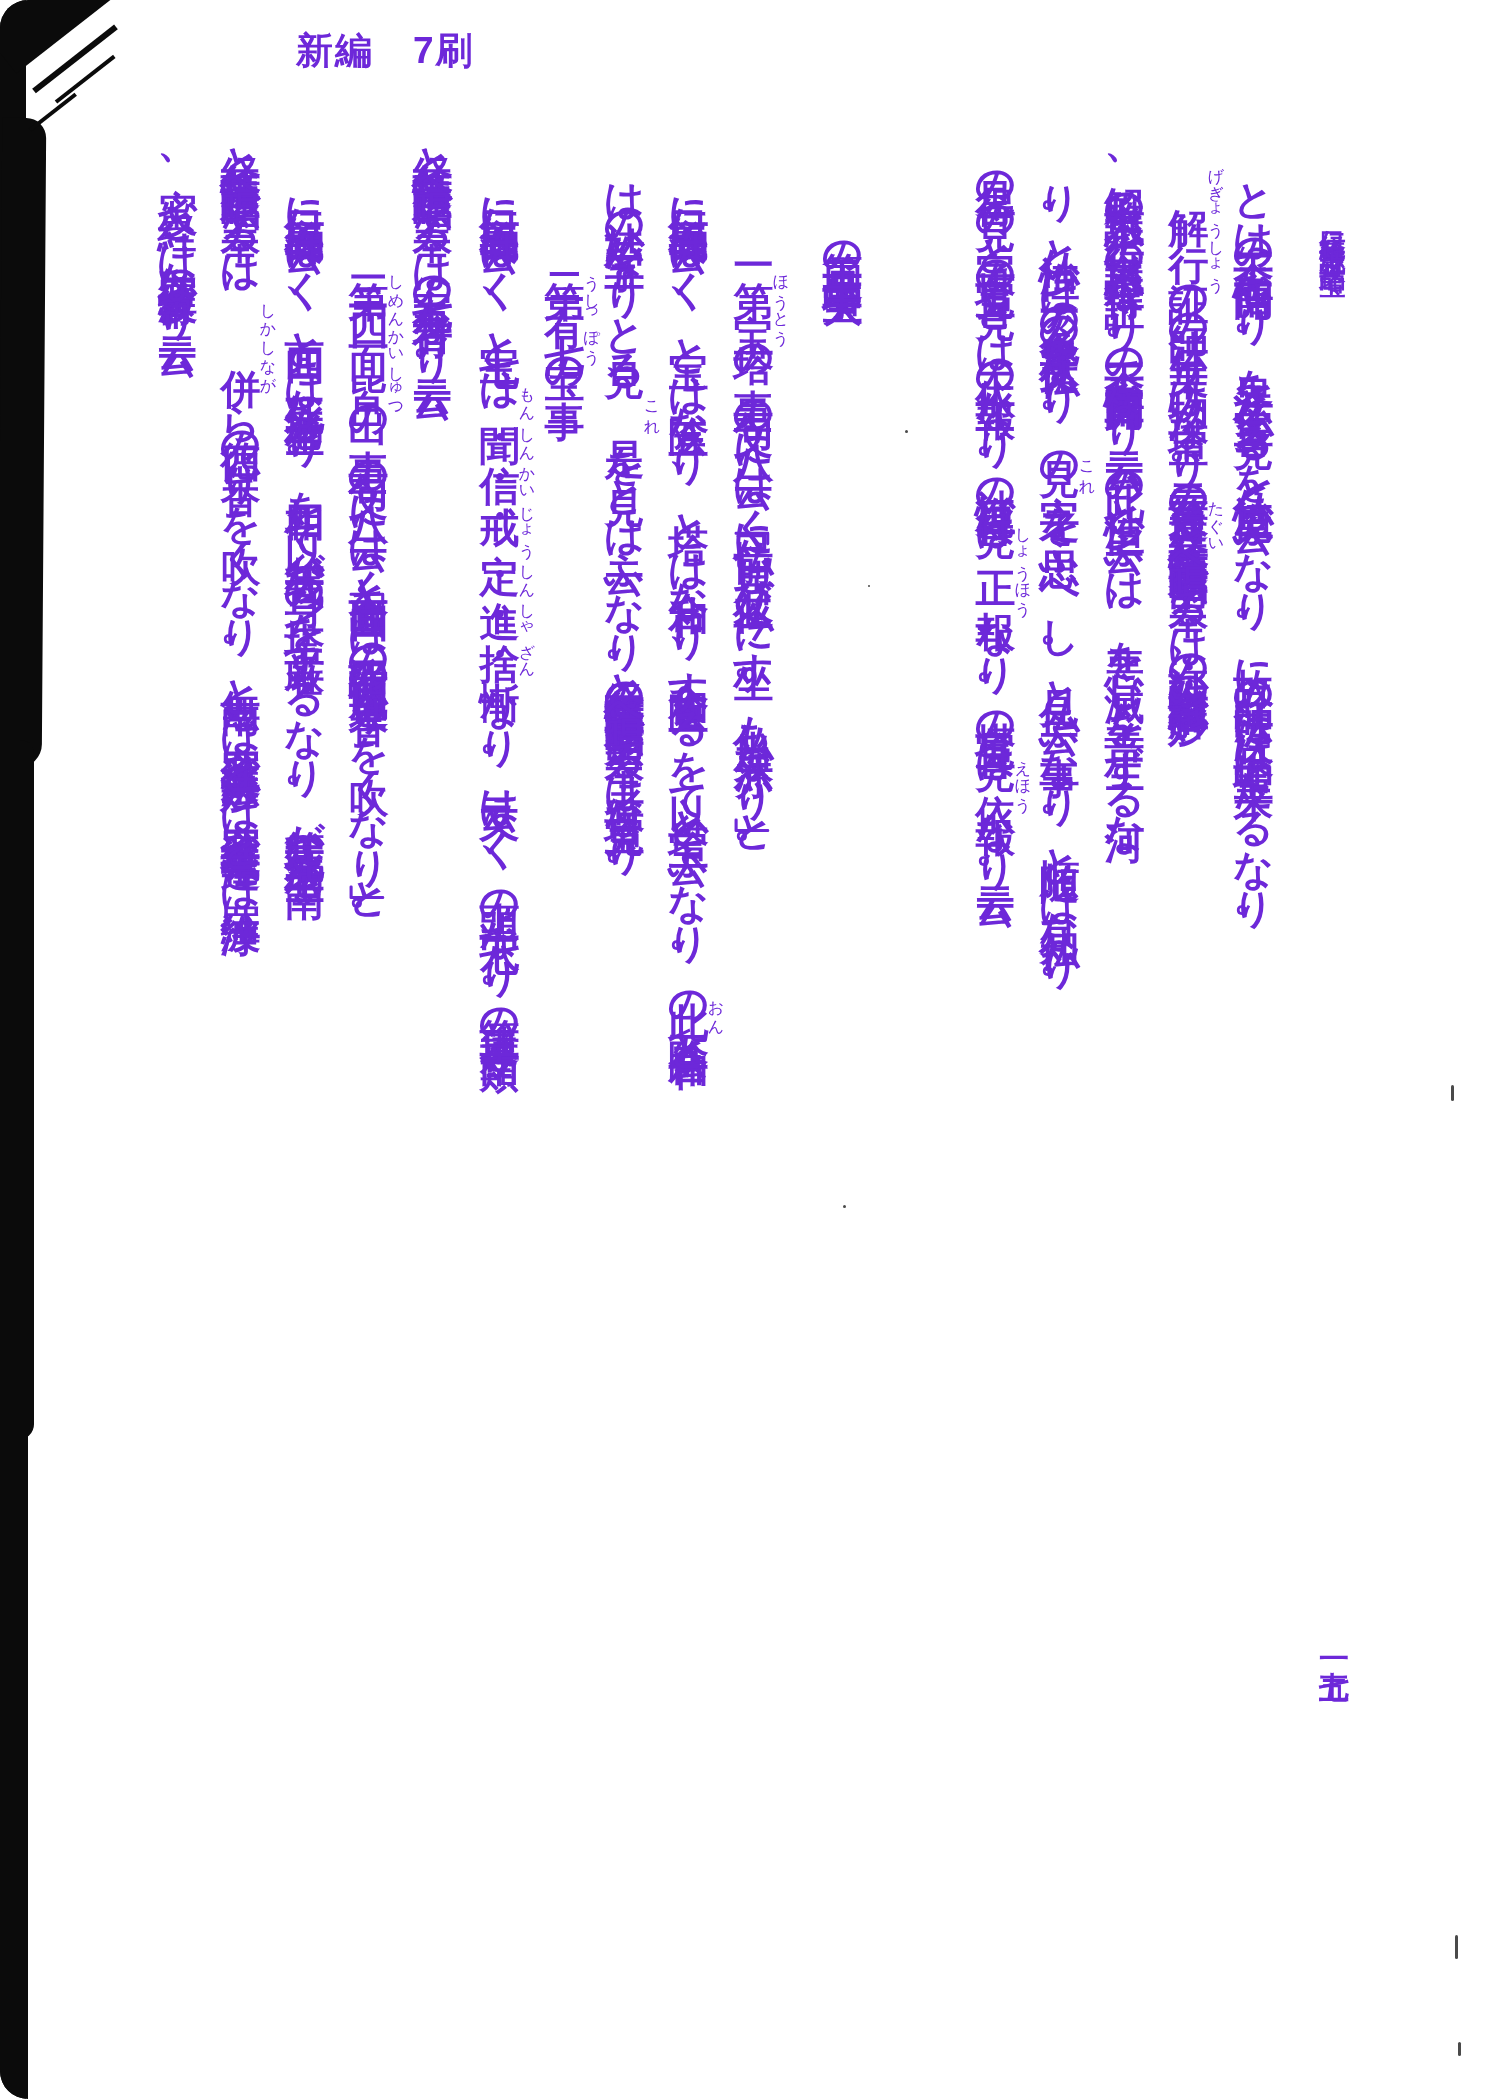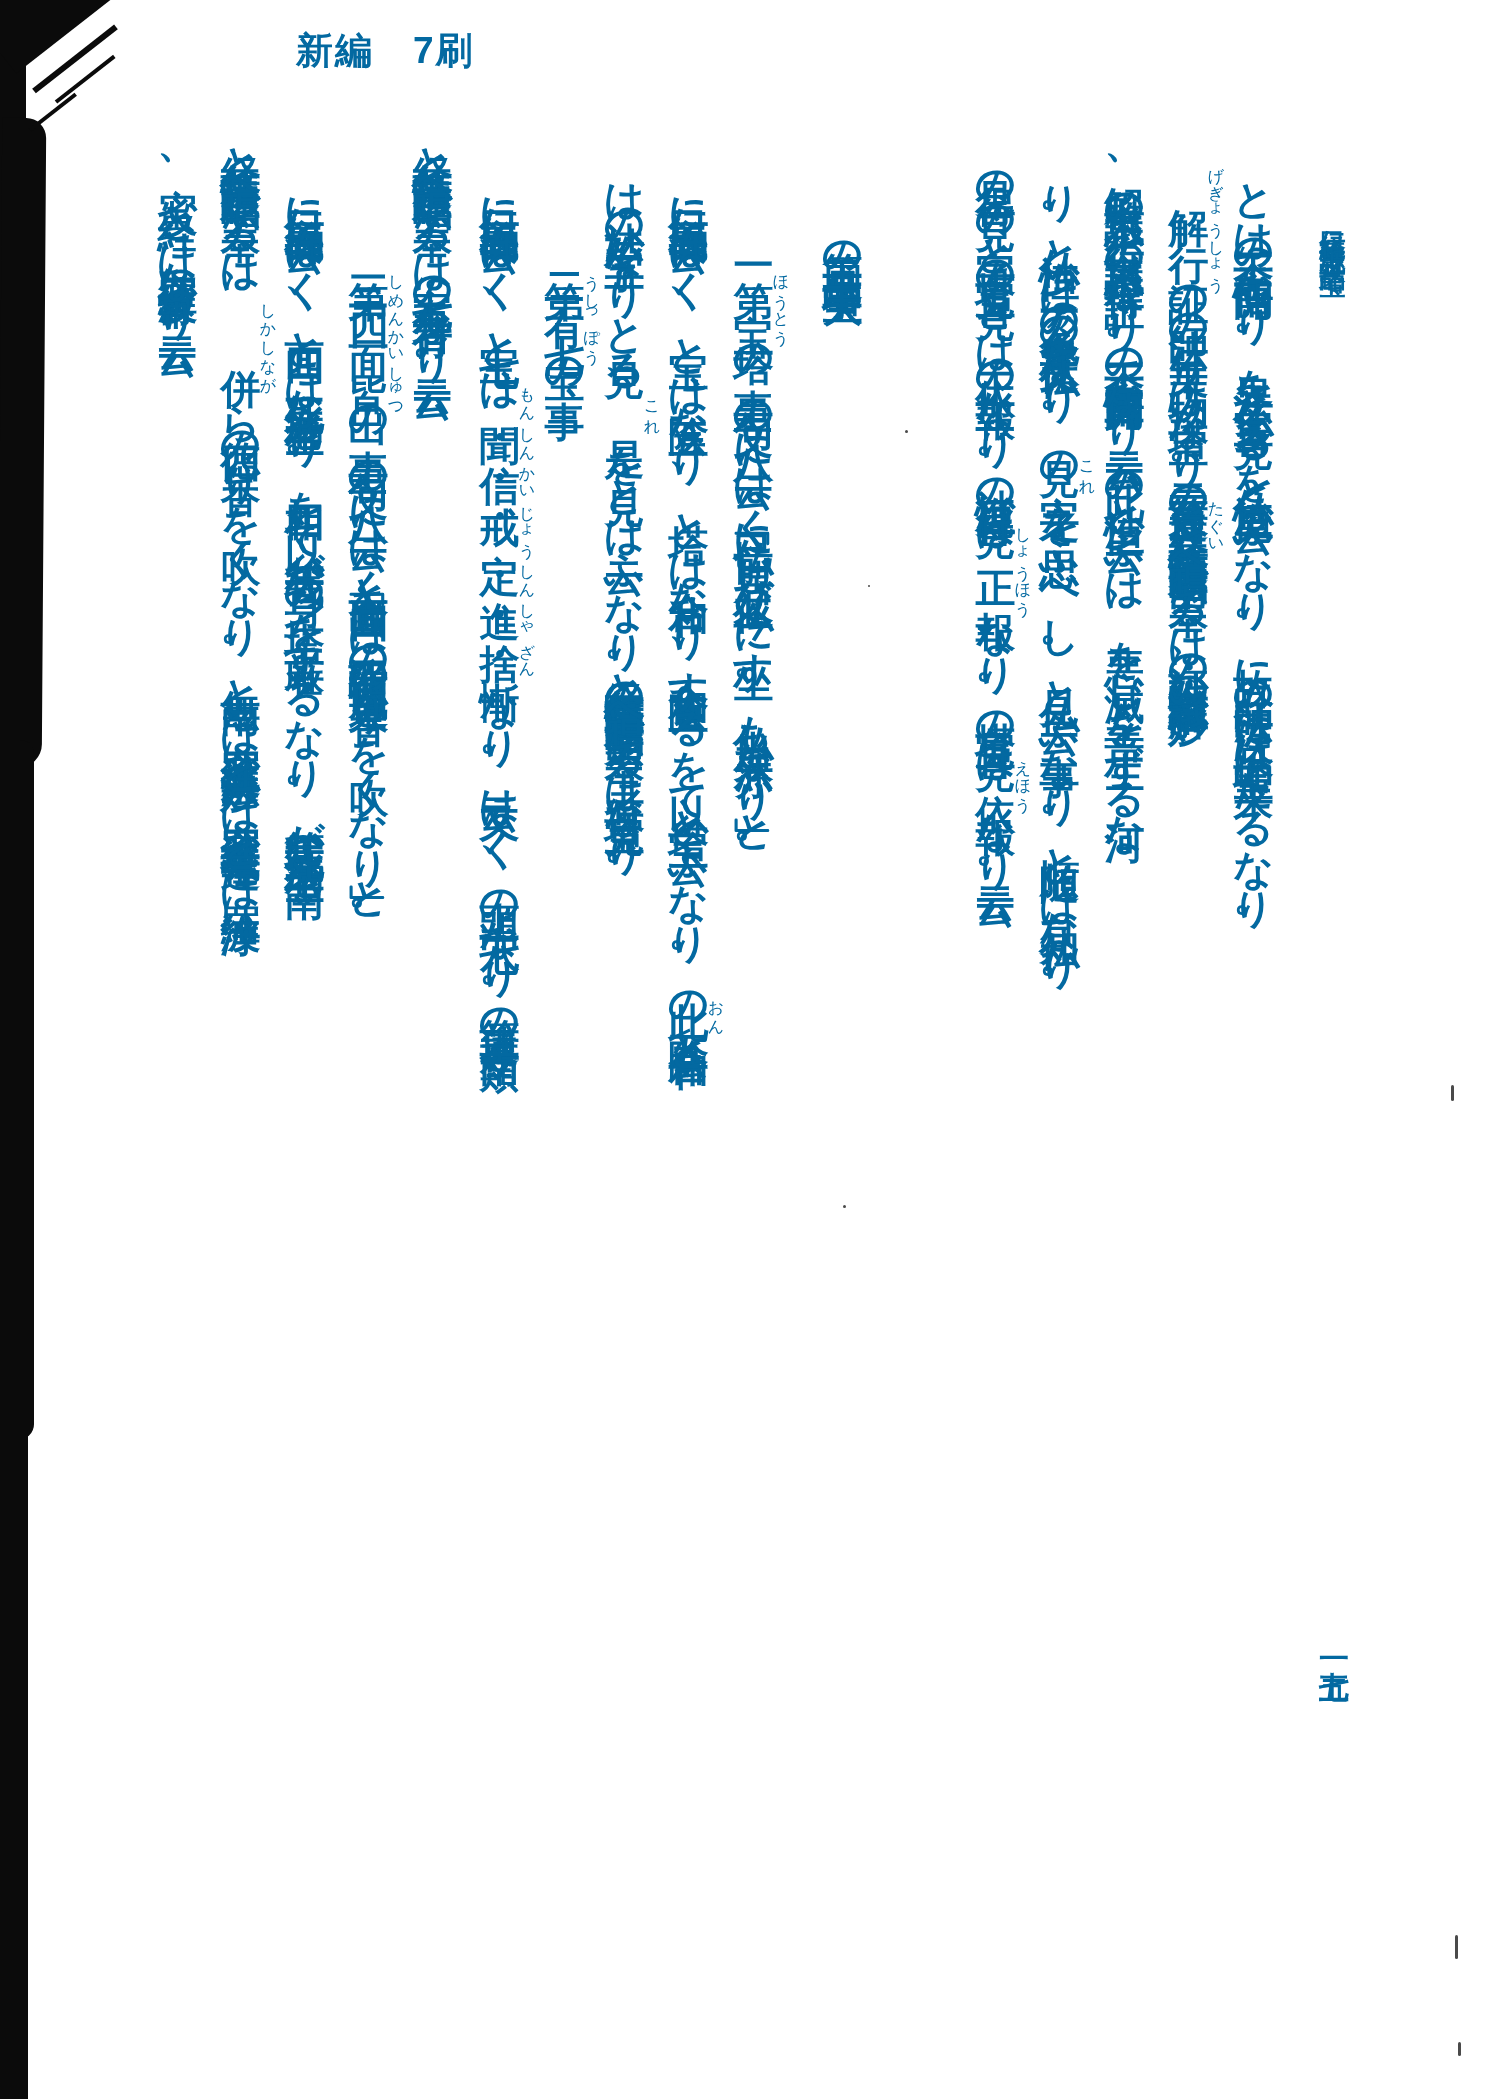--- a/index.html
+++ b/index.html
@@ -1,18 +1,18 @@
 <!DOCTYPE html>
 <html><head>
 <meta charset="utf-8">
 <style>
   html,body{margin:0;padding:0;background:#ffffff;}
   .page{
     position:relative;width:1485px;height:2099px;background:#ffffff;overflow:hidden;
-    font-family:"Liberation Serif","DejaVu Serif",serif;color:#0369a1;
+    font-family:"Liberation Serif","DejaVu Serif",serif;color:#6d28d9;border-radius:28px;
   }
   
   .col{
     position:absolute;
     writing-mode:vertical-rl;
     font-size:40px;
     font-weight:600;
     letter-spacing:-6px;
     line-height:48px;
     white-space:nowrap;

